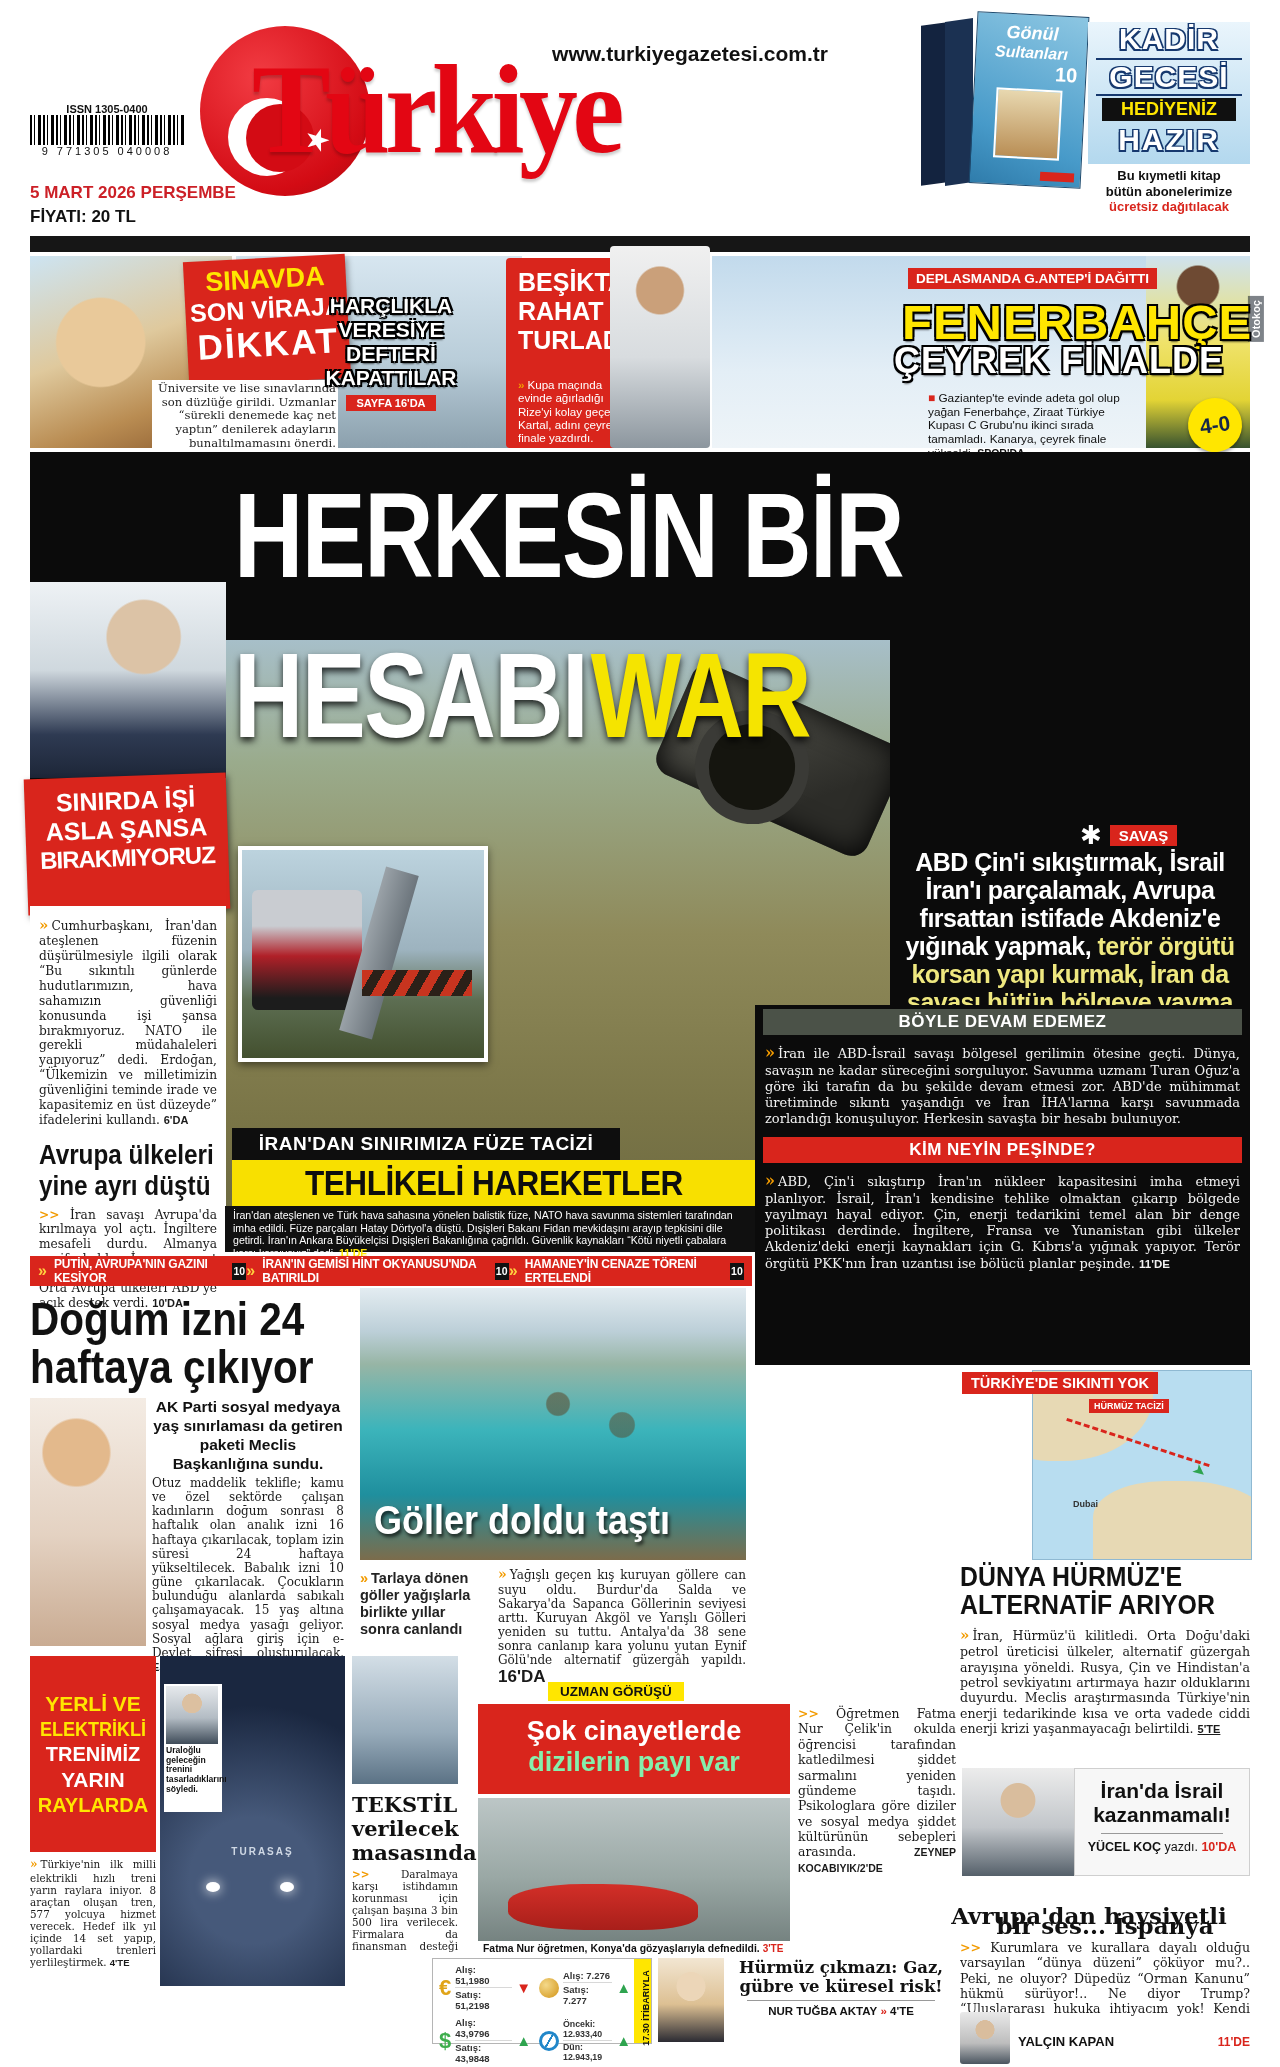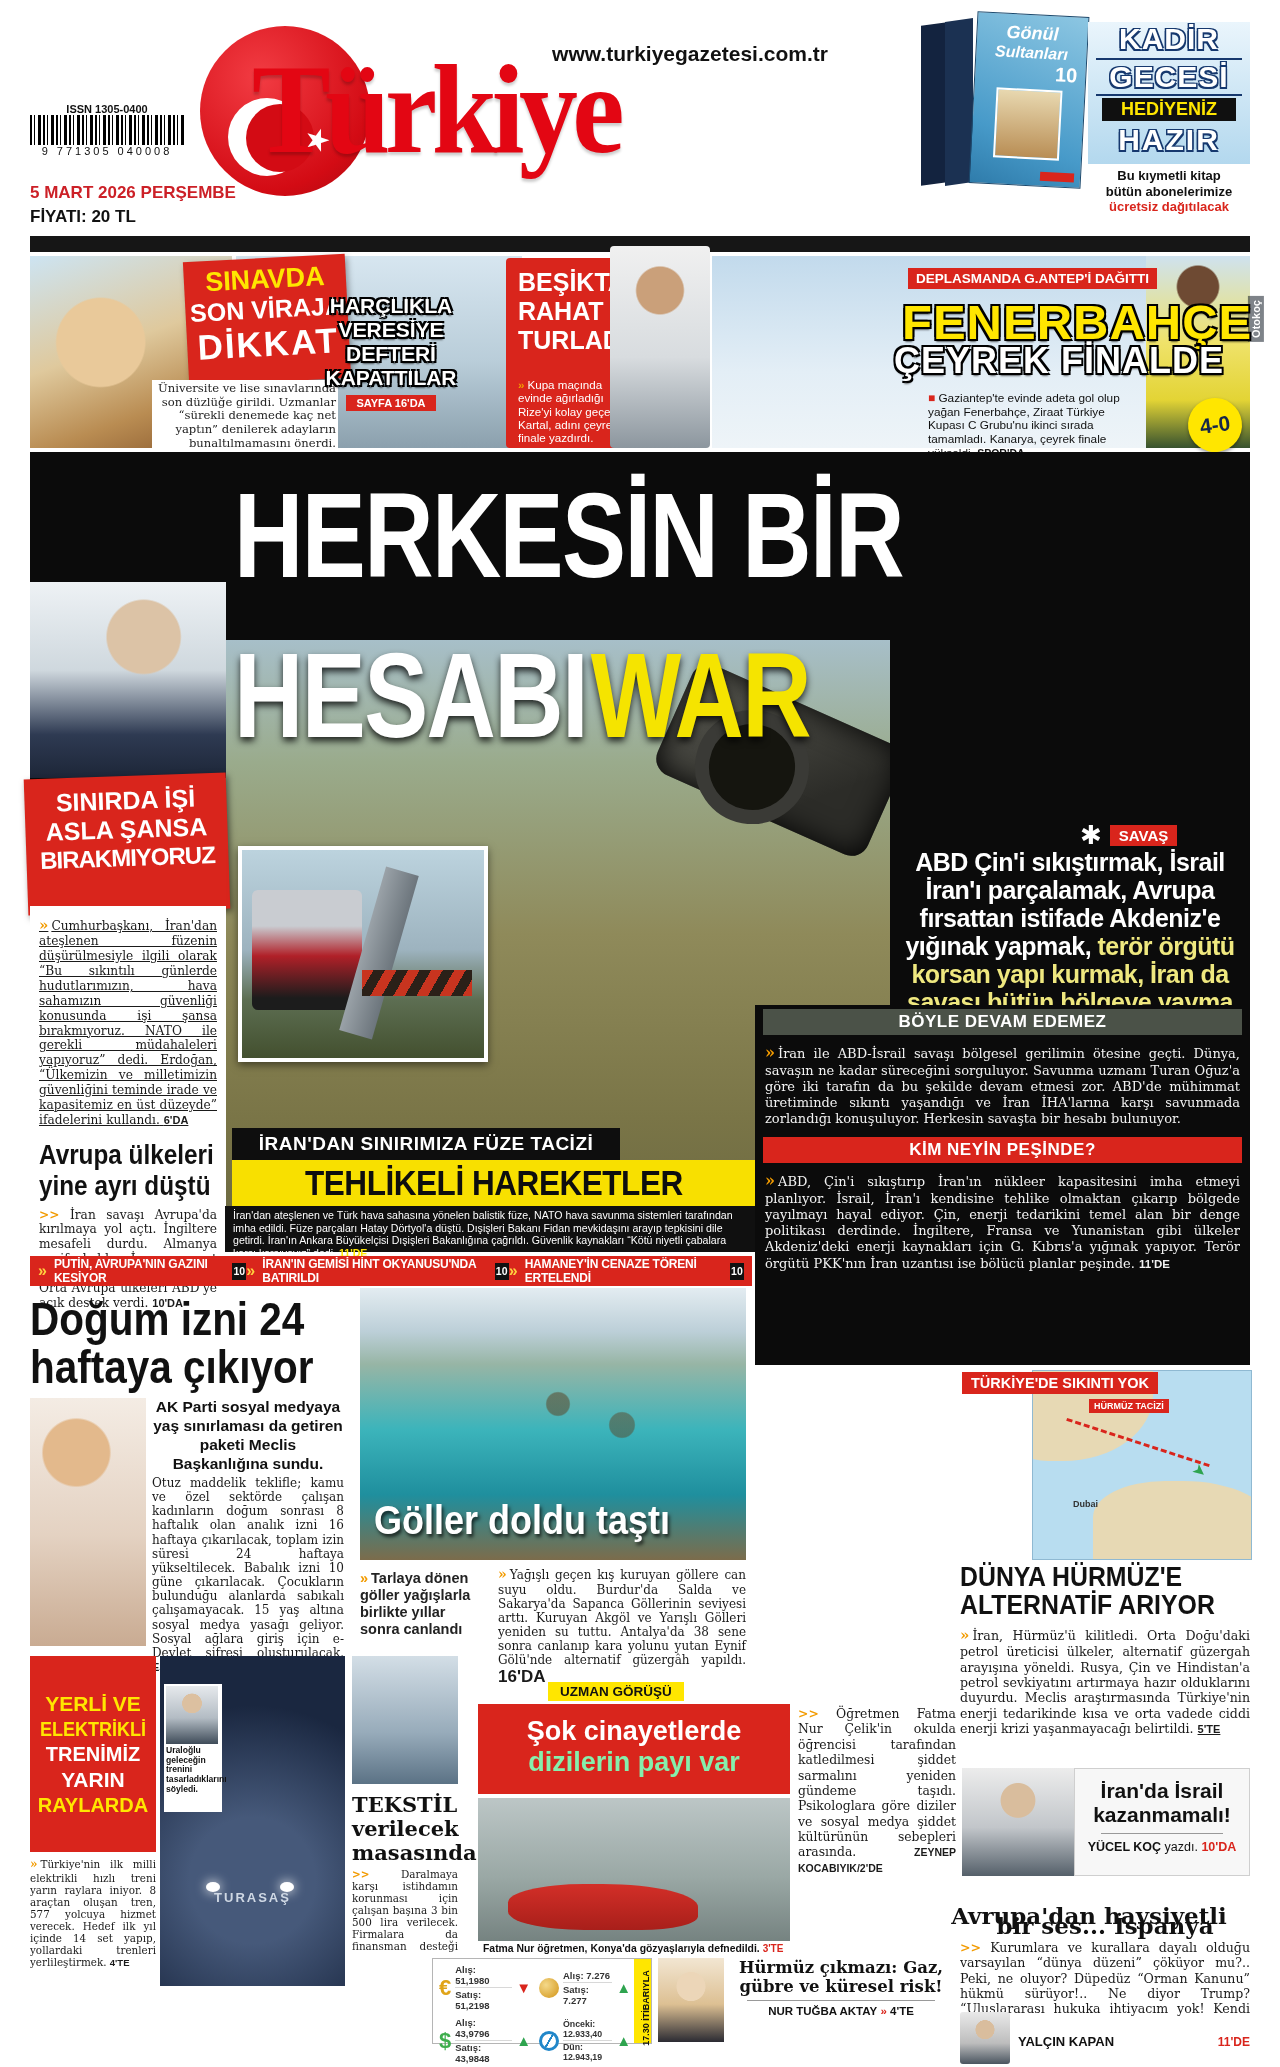--- a/index.html
+++ b/index.html
@@ -156,21 +156,21 @@
     <span style="color:#fff;">ABD Çin'i sıkıştırmak, İsrail İran'ı parçalamak, Avrupa fırsattan istifade Akdeniz'e yığınak yapmak, </span><span style="color:#efe87f;">terör örgütü korsan yapı kurmak, İran da savaşı bütün bölgeye yayma peşinde.</span>
   </div>
 
   <div class="ph ph-erdogan" style="left:30px;top:582px;width:196px;height:196px;"></div>
   <div class="abs center" style="left:26px;top:776px;width:202px;height:126px;background:#d9251c;transform:rotate(-2deg);box-shadow:2px 3px 6px rgba(0,0,0,.5);padding-top:10px;">
     <div class="w9" style="color:#fff;font-size:25px;">SINIRDA İŞİ</div>
     <div class="w9" style="color:#fff;font-size:25px;">ASLA ŞANSA</div>
     <div class="w9" style="color:#fff;font-size:24px;letter-spacing:-1px;">BIRAKMIYORUZ</div>
   </div>
   <div class="abs" style="left:30px;top:906px;width:196px;height:346px;background:#fff;">
-    <div class="just serif" style="margin:10px 9px 12px;font-size:12.2px;line-height:1.22;color:#1a1a1a;text-decoration:underline;">
+    <div class="just serif" style="margin:10px 9px 12px;font-size:12.2px;line-height:1.22;color:#1a1a1a;">
       <span class="chev" style="font-size:15px;">»</span><span>Cumhurbaşkanı, İran'dan ateşlenen füzenin düşürülmesiyle ilgili olarak “Bu sıkıntılı günlerde hudutlarımızın, hava sahamızın güvenliği konusunda işi şansa bırakmıyoruz. NATO ile gerekli müdahaleleri yapıyoruz” dedi. Erdoğan, “Ülkemizin ve milletimizin güvenliğini teminde irade ve kapasitemiz en üst düzeyde” ifadelerini kullandı.</span>
       <span class="pageref" style="font-size:11px;">6'DA</span>
     </div>
     <div class="w9 condL" style="margin:8px 0 0 9px;font-size:27px;transform:scaleX(.9);">Avrupa ülkeleri</div>
     <div class="w9 condL" style="margin:0 0 0 9px;font-size:27px;transform:scaleX(.9);">yine ayrı düştü</div>
     <div class="just serif" style="margin:6px 9px 0;font-size:12.2px;line-height:1.2;color:#1a1a1a;">
       <span class="w7" style="color:#f29b00;">&gt;&gt;</span>
       <span>İran savaşı Avrupa'da kırılmaya yol açtı. İngiltere mesafeli durdu. Almanya pasif kaldı. İspanya sert tepki gösterdi. Fransa ve Orta Avrupa ülkeleri ABD'ye açık destek verdi.</span>
       <span class="pageref" style="font-size:11px;">10'DA</span>
     </div>
@@ -261,21 +261,21 @@
   <div class="abs center" style="left:30px;top:1656px;width:126px;height:196px;background:#d9251c;display:flex;flex-direction:column;justify-content:center;gap:2px;">
     <div class="w9" style="color:#ffe600;font-size:21px;">YERLİ VE</div>
     <div class="w9 condC" style="color:#ffe600;font-size:20px;">ELEKTRİKLİ</div>
     <div class="w9" style="color:#fff;font-size:20px;">TRENİMİZ</div>
     <div class="w9" style="color:#fff;font-size:21px;">YARIN</div>
     <div class="w9" style="color:#ffe600;font-size:20px;">RAYLARDA</div>
   </div>
   <div class="ph ph-train" style="left:160px;top:1656px;width:185px;height:330px;">
     <div style="position:absolute;left:46px;top:226px;width:14px;height:10px;border-radius:50%;background:#fff;box-shadow:0 0 12px #fff;"></div>
     <div style="position:absolute;left:120px;top:226px;width:14px;height:10px;border-radius:50%;background:#fff;box-shadow:0 0 12px #fff;"></div>
-    <div class="center" style="position:absolute;left:0;top:190px;width:100%;color:#cfd8e4;font-size:13px;font-weight:700;letter-spacing:2px;margin-top:44px;">TURASAŞ</div>
+    <div class="center" style="position:absolute;left:10px;top:190px;width:100%;color:#cfd8e4;font-size:10px;font-weight:700;letter-spacing:2px;">TURASAŞ</div>
   </div>
   <div class="abs" style="left:164px;top:1684px;width:58px;height:128px;background:#fff;padding:2px;box-sizing:border-box;">
     <div class="ph ph-gman" style="position:relative;width:52px;height:58px;"></div>
     <div style="font-size:8.6px;font-weight:700;line-height:1.12;margin-top:2px;">Uraloğlu geleceğin trenini tasarladıklarını söyledi.</div>
   </div>
   <div class="abs just serif" style="left:30px;top:1858px;width:126px;height:126px;font-size:10.4px;line-height:1.16;color:#1a1a1a;overflow:hidden;">
     <span class="chev" style="font-size:12px;">»</span><span>Türkiye'nin ilk milli elektrikli hızlı treni yarın raylara iniyor. 8 araçtan oluşan tren, 577 yolcuya hizmet verecek. Hedef ilk yıl içinde 14 set yapıp, yollardaki trenleri yerlileştirmek.</span>
     <span class="pageref" style="font-size:9.5px;">4'TE</span>
   </div>
 

